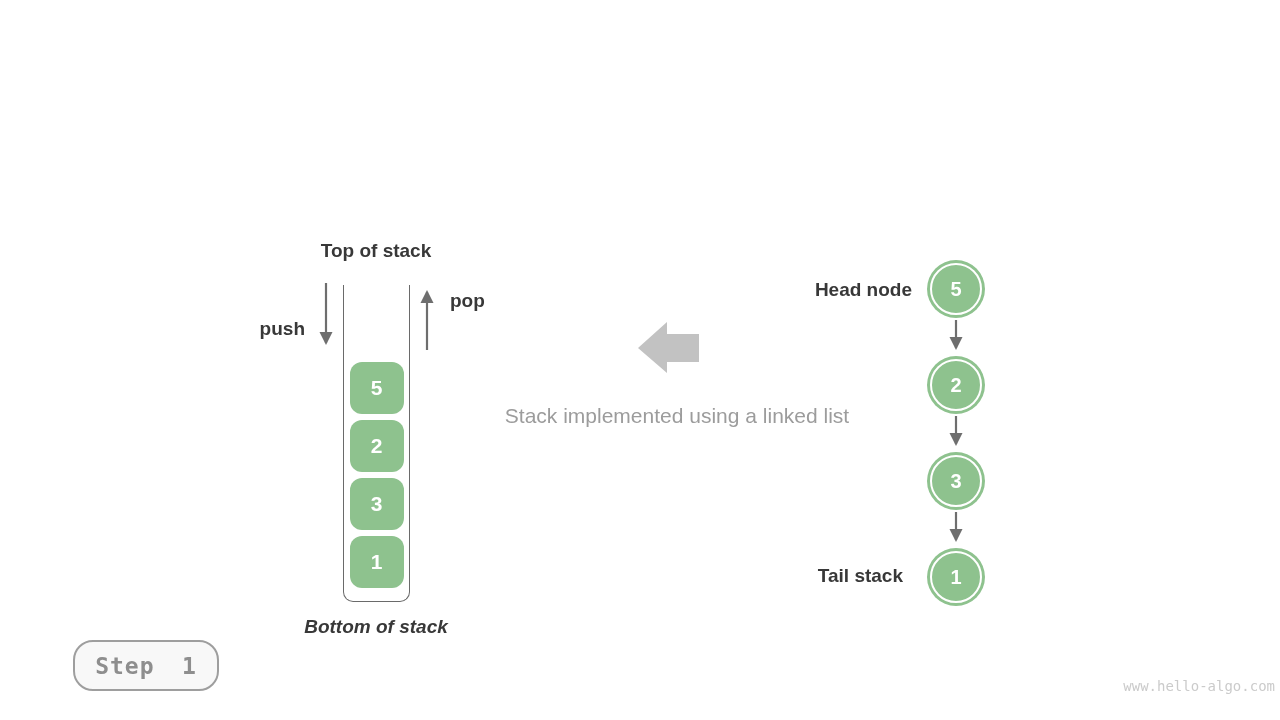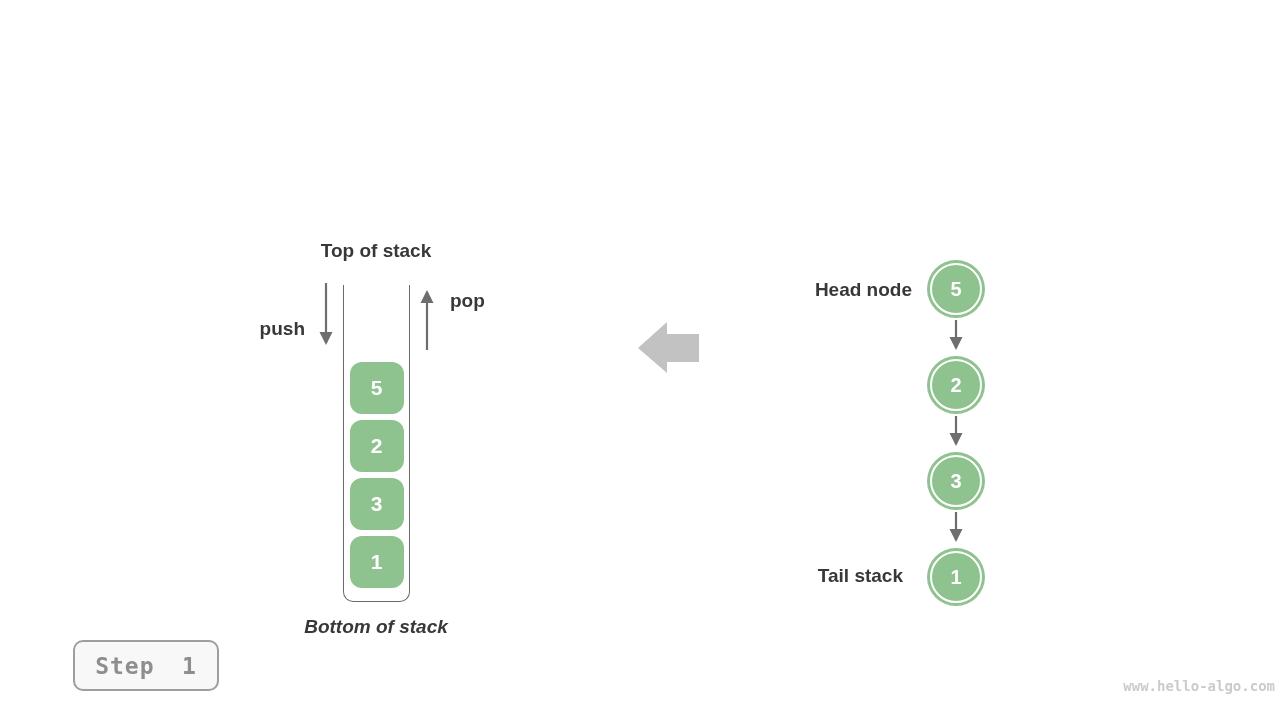--- a/index.html
+++ b/index.html
@@ -86,42 +86,41 @@
 
   
   .step-badge {
     position: absolute;
     left: 36px;
     top: 640px;
     width: 146px;
     height: 51px;
     background: #f8f8f8;
     border: 2px solid #9e9e9e;
-    border-radius: 10px;
+    border-radius: 20px;
     display: flex;
     align-items: center;
     justify-content: center;
     font-family: "DejaVu Sans Mono", monospace;
     font-size: 23px;
     font-weight: 700;
     color: var(--badge_text, #8e8e8e);
     word-spacing: 0.55em;
     letter-spacing: 1px;
   }
 
   
   .watermark {
     position: absolute;
     right: 42px;
     bottom: 26px;
     font-family: "DejaVu Sans Mono", monospace;
     font-size: 14px;
     color: var(--watermark_gray, #cbcbcb);
     white-space: nowrap;
-    font-weight: bold;
   }
 
   .arrows-layer {
     position: absolute;
     left: 0; top: 0;
     width: 1280px;
     height: 720px;
     pointer-events: none;
   }
 </style>
@@ -137,20 +136,21 @@
     <div class="stack-item">2</div>
     <div class="stack-item">3</div>
     <div class="stack-item">1</div>
   </div>
 
   <div class="bold-label right-align" style="left:268px; top:318px;text-align:center;">push</div>
   <div class="bold-label" style="left:413px; top:290px;">pop</div>
 
   <div class="bold-label center-x" style="left:339px; top:616px;font-style:italic;">Bottom of stack</div>
 
+  <div class="caption-text">Stack implemented using a linked list</div>
 
   <div class="bold-label right-align" style="left:875px; top:279px;text-align:center;">Head node</div>
   <div class="bold-label right-align" style="left:866px; top:565px;">Tail stack</div>
 
   <div class="ll-node" style="top:263px;">5</div>
   <div class="ll-node" style="top:359px;">2</div>
   <div class="ll-node" style="top:455px;">3</div>
   <div class="ll-node" style="top:551px;">1</div>
 
   <svg class="arrows-layer" width="1280" height="720" viewBox="0 0 1280 720">

